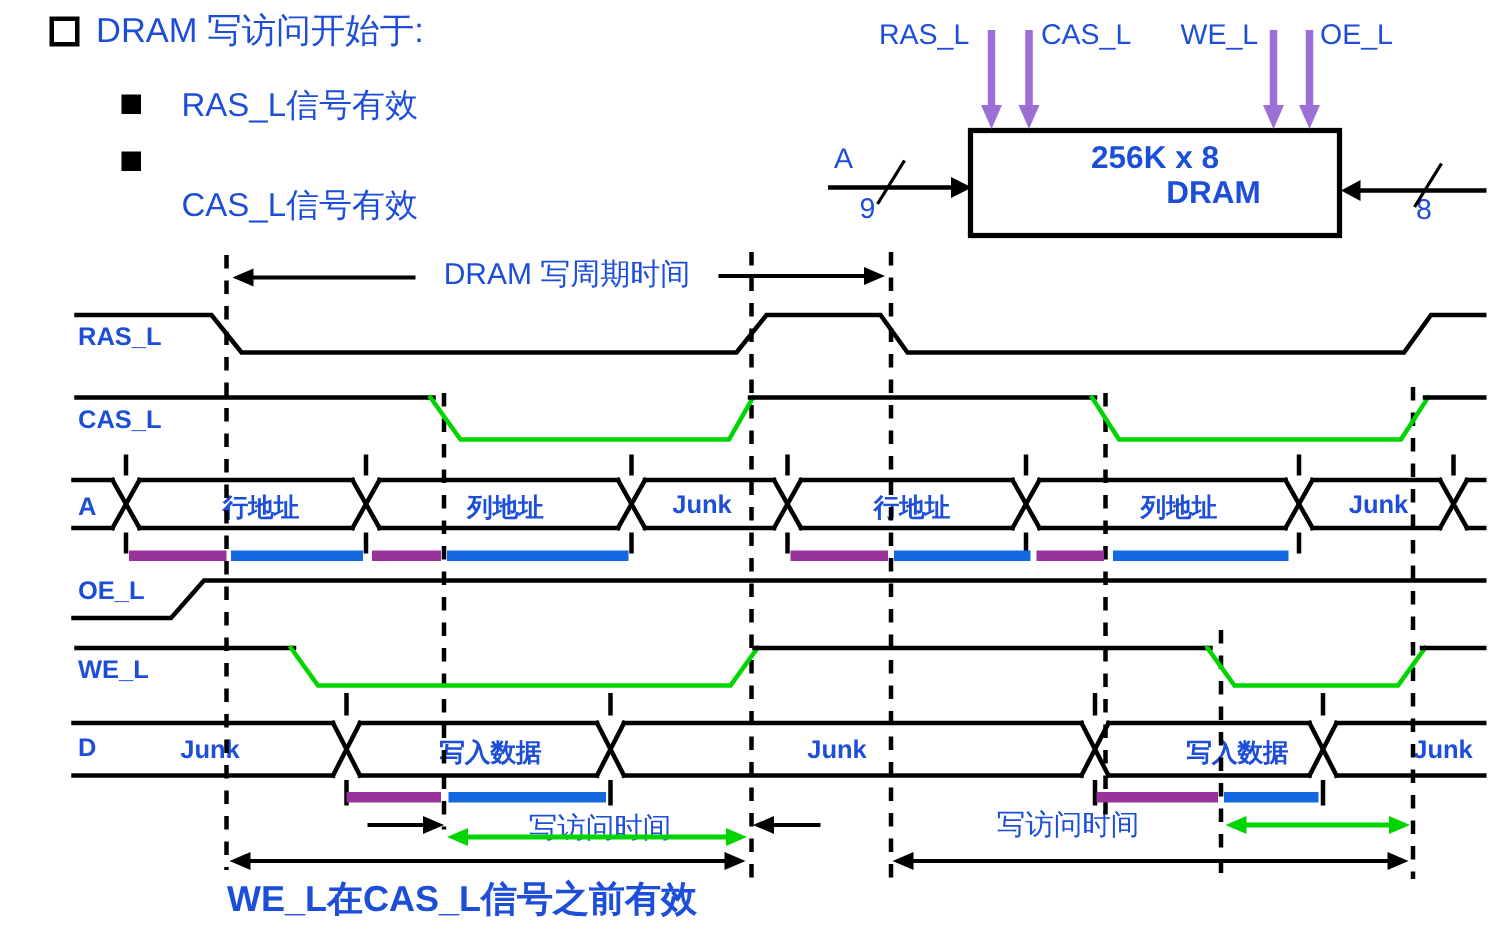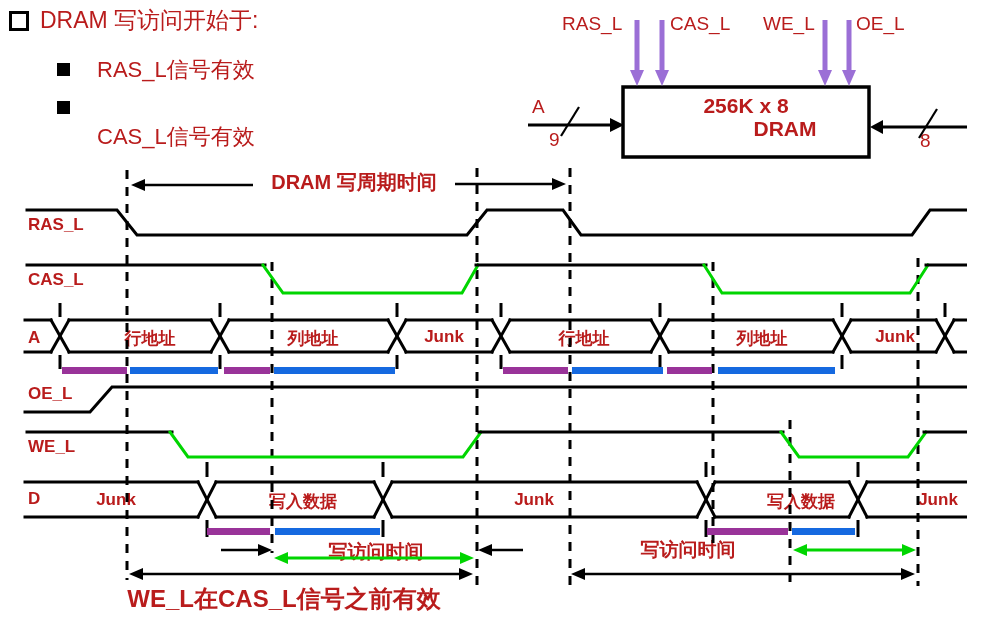--- a/index.html
+++ b/index.html
@@ -1,28 +1,28 @@
 <!DOCTYPE html>
 <html style="--green: #00d500; --purple-bar: #993399; --blue-bar: #1569e0; --arrow-purple: #9b6fd6;"><head>
 <meta charset="utf-8">
 <style>
   html,body{margin:0;padding:0;background:#fff;}
   #slide{position:relative;width:967px;height:619px;background:#fff;overflow:hidden;
-         font-family:"Liberation Sans","DejaVu Sans",sans-serif;color:#b91c1c;}
+         font-family:"Liberation Sans","DejaVu Sans",sans-serif;color:#1d4ed8;margin-left:24px;}
   .abs{position:absolute;white-space:nowrap;}
   .ctr{transform:translateX(-50%);}
   
   .title-text{font-size:23px;}
   .sub-text{font-size:22px;}
   .sq-hollow{position:absolute;width:14px;height:14px;border:3.5px solid #000;background:#fff;}
   .sq-fill{position:absolute;width:13px;height:13px;background:#000;}
   
   .siglbl{font-size:17px;font-weight:bold;}
   .buslbl{font-size:17px;font-weight:bold;}
-  .annlbl{font-size:19px;font-weight:bold;}
+  .annlbl{font-size:19px;font-weight:normal;}
   .botlbl{font-size:24px;font-weight:bold;}
   .blk-lbl{font-size:19px;}
   .chip-lbl{font-size:21px;font-weight:bold;}
   .pageno{font-size:21px;}
   
   .wave{fill:none;stroke:#000;stroke-width:3;stroke-linecap:square;stroke-linejoin:miter;}
   .wave-g{fill:none;stroke:var(--green,#00d500);stroke-width:3;stroke-linecap:square;}
   .dashline{stroke:#000;stroke-width:3;stroke-dasharray:9 8;}
   .tick{stroke:#000;stroke-width:3;}
   .thin{stroke:#000;stroke-width:2.2;}

